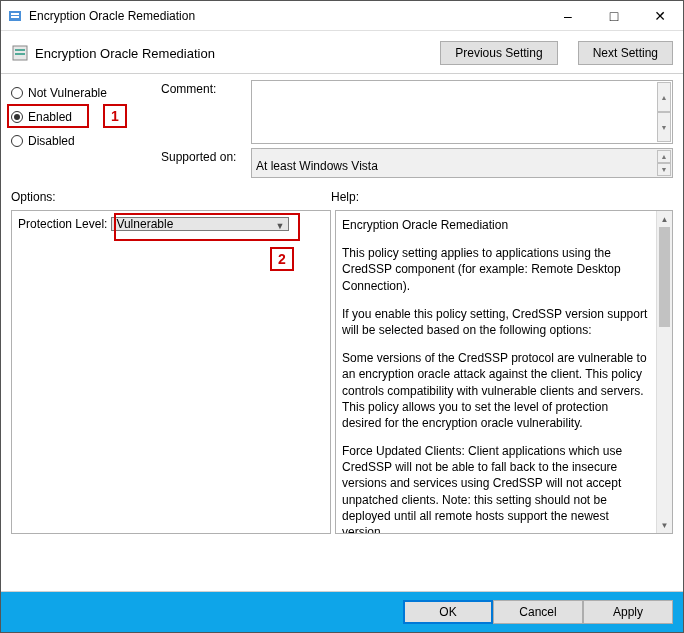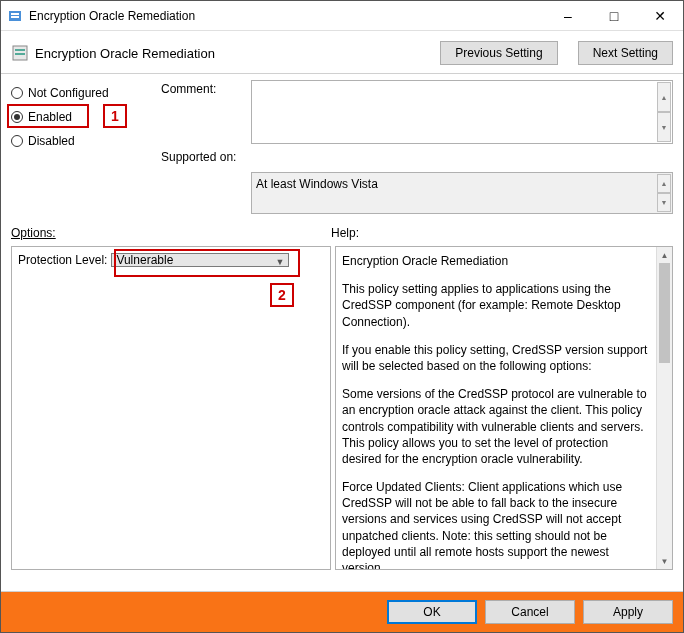--- a/index.html
+++ b/index.html
@@ -28,45 +28,45 @@
   .radio.checked .dot { display:block; }
 
   .anno { position:absolute; border:2px solid #c00; pointer-events:none; }
   .anno-num { position:absolute; border:2px solid #c00; color:#c00; font-weight:bold; width:24px; height:24px; display:flex; align-items:center; justify-content:center; font-size:14px; background:#fff; }
 
   .comment-col { flex:1; }
   .label-row { display:flex; align-items:flex-start; margin-bottom:4px; }
   .label-row .lbl { width:90px; padding-top:2px; }
   .txtbox { flex:1; border:1px solid #b0b0b0; background:#fff; padding:4px; position:relative; }
   .comment-box { height:64px; }
-  .supported-box { height:42px; display:flex; align-items:flex-start; background:#f0f0f0;margin-top:24px; }
+  .supported-box { height:30px; display:flex; align-items:flex-end; background:#f0f0f0; }
 
   .spin { position:absolute; right:1px; top:1px; bottom:1px; width:14px; display:flex; flex-direction:column; }
   .spin div { flex:1; border:1px solid #c0c0c0; display:flex; align-items:center; justify-content:center; font-size:7px; color:#777; background:#f0f0f0; }
 
   .section-labels { display:flex; padding: 4px 10px; }
-  .section-labels .left { width:320px;text-decoration:underline; }
+  .section-labels .left { width:320px; }
   .section-labels .right { flex:1; }
 
   .panels { display:flex; padding: 2px 10px 8px 10px; gap:4px; }
   .panel { border:1px solid #b0b0b0; height:324px; }
   .panel.left { width:320px; padding:6px; position:relative; }
   .panel.right { flex:1; display:flex; }
   .help-text { flex:1; padding:6px 6px; overflow:hidden; line-height:1.35; }
   .help-text p { margin:0 0 12px 0; }
 
   .scrollbar { width:16px; background:#f0f0f0; border-left:1px solid #ddd; position:relative; }
   .scroll-up, .scroll-down { height:16px; display:flex; align-items:center; justify-content:center; font-size:8px; color:#666; }
   .thumb { position:absolute; left:2px; right:2px; top:16px; height:100px; background:#c2c2c2; }
 
   .prot-row { display:flex; align-items:center; gap:4px; position:relative; }
   .select { border:1px solid #7a7a7a; background:#e6e6e6; height:14px; width:178px; padding:0 18px 0 4px; position:relative; display:flex; align-items:center; }
   .select .chev { position:absolute; right:4px; top:3px; font-size:9px; color:#555; }
 
-  .footer { position:absolute; bottom:0; left:0; right:0; border-top:1px solid #d0d0d0; padding:8px 10px; display:flex; justify-content:flex-end; gap:8px; background:#f97316; }
+  .footer { position:absolute; bottom:0; left:0; right:0; border-top:1px solid #d0d0d0; padding:8px 10px; display:flex; justify-content:flex-end; background:#0ea5e9; }
 </style>
 </head>
 <body>
 
 <div class="window">
 
   <div class="titlebar">
     <span class="icon">
       <svg viewBox="0 0 16 16">
           <rect x="2" y="3" width="12" height="10" fill="#4a90d9"></rect>
@@ -95,21 +95,21 @@
       <div class="btn">Previous Setting</div>
       <div class="btn">Next Setting</div>
     </div>
   </div>
   <div class="divider"></div>
 
   <div class="top-area">
     <div class="radios">
       <div class="radio-row">
         <span class="radio"></span>
-        <span>Not Configured</span>
+        <span>Not Vulnerable</span>
       </div>
       <div class="radio-row">
         <span class="radio checked">
             <span class="dot"></span>
           </span>
         <span>Enabled</span>
       </div>
       <div class="radio-row">
         <span class="radio"></span>
         <span>Disabled</span>

